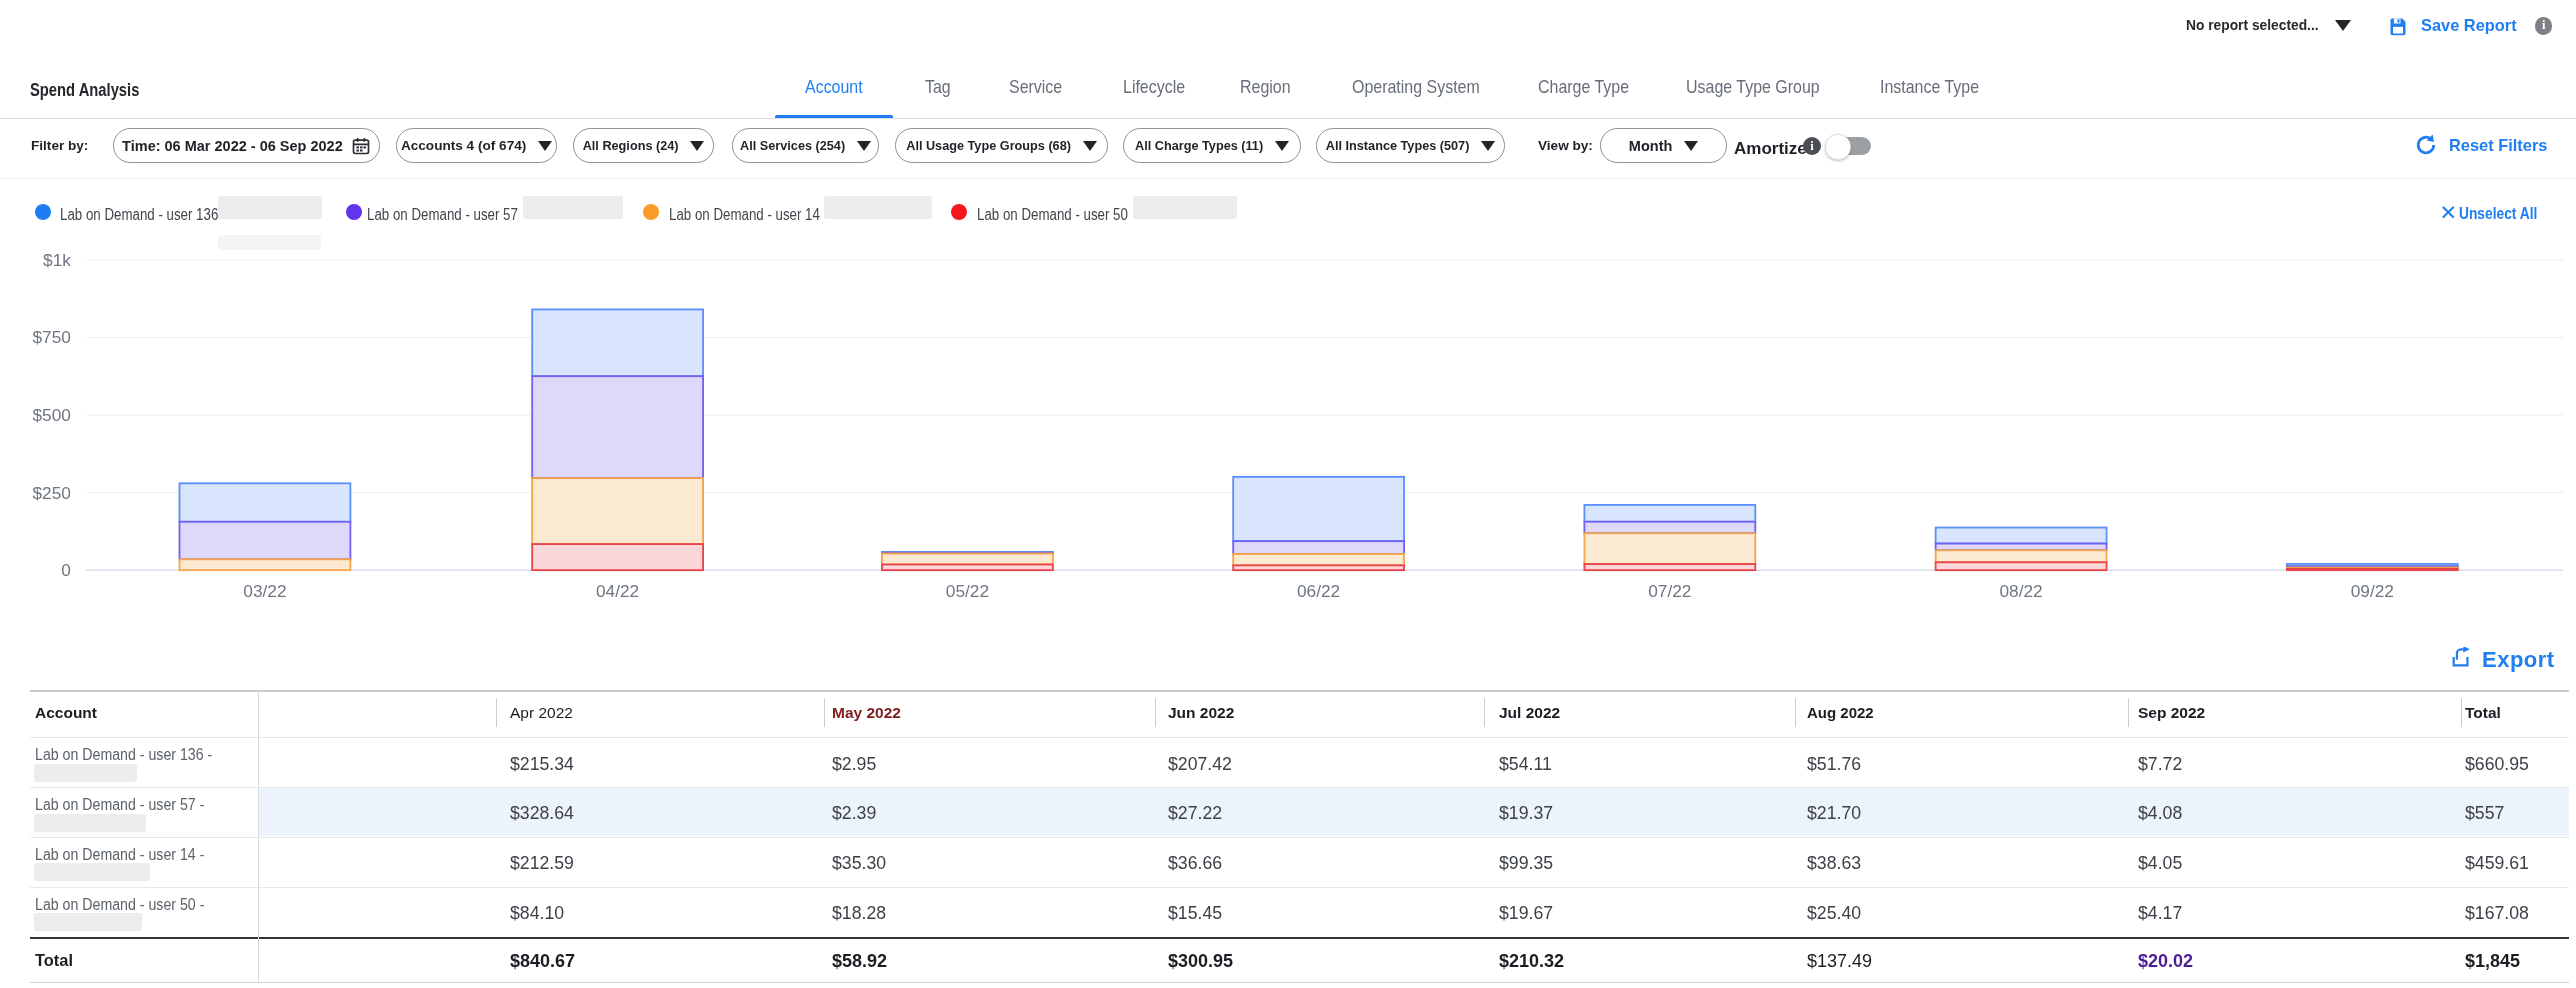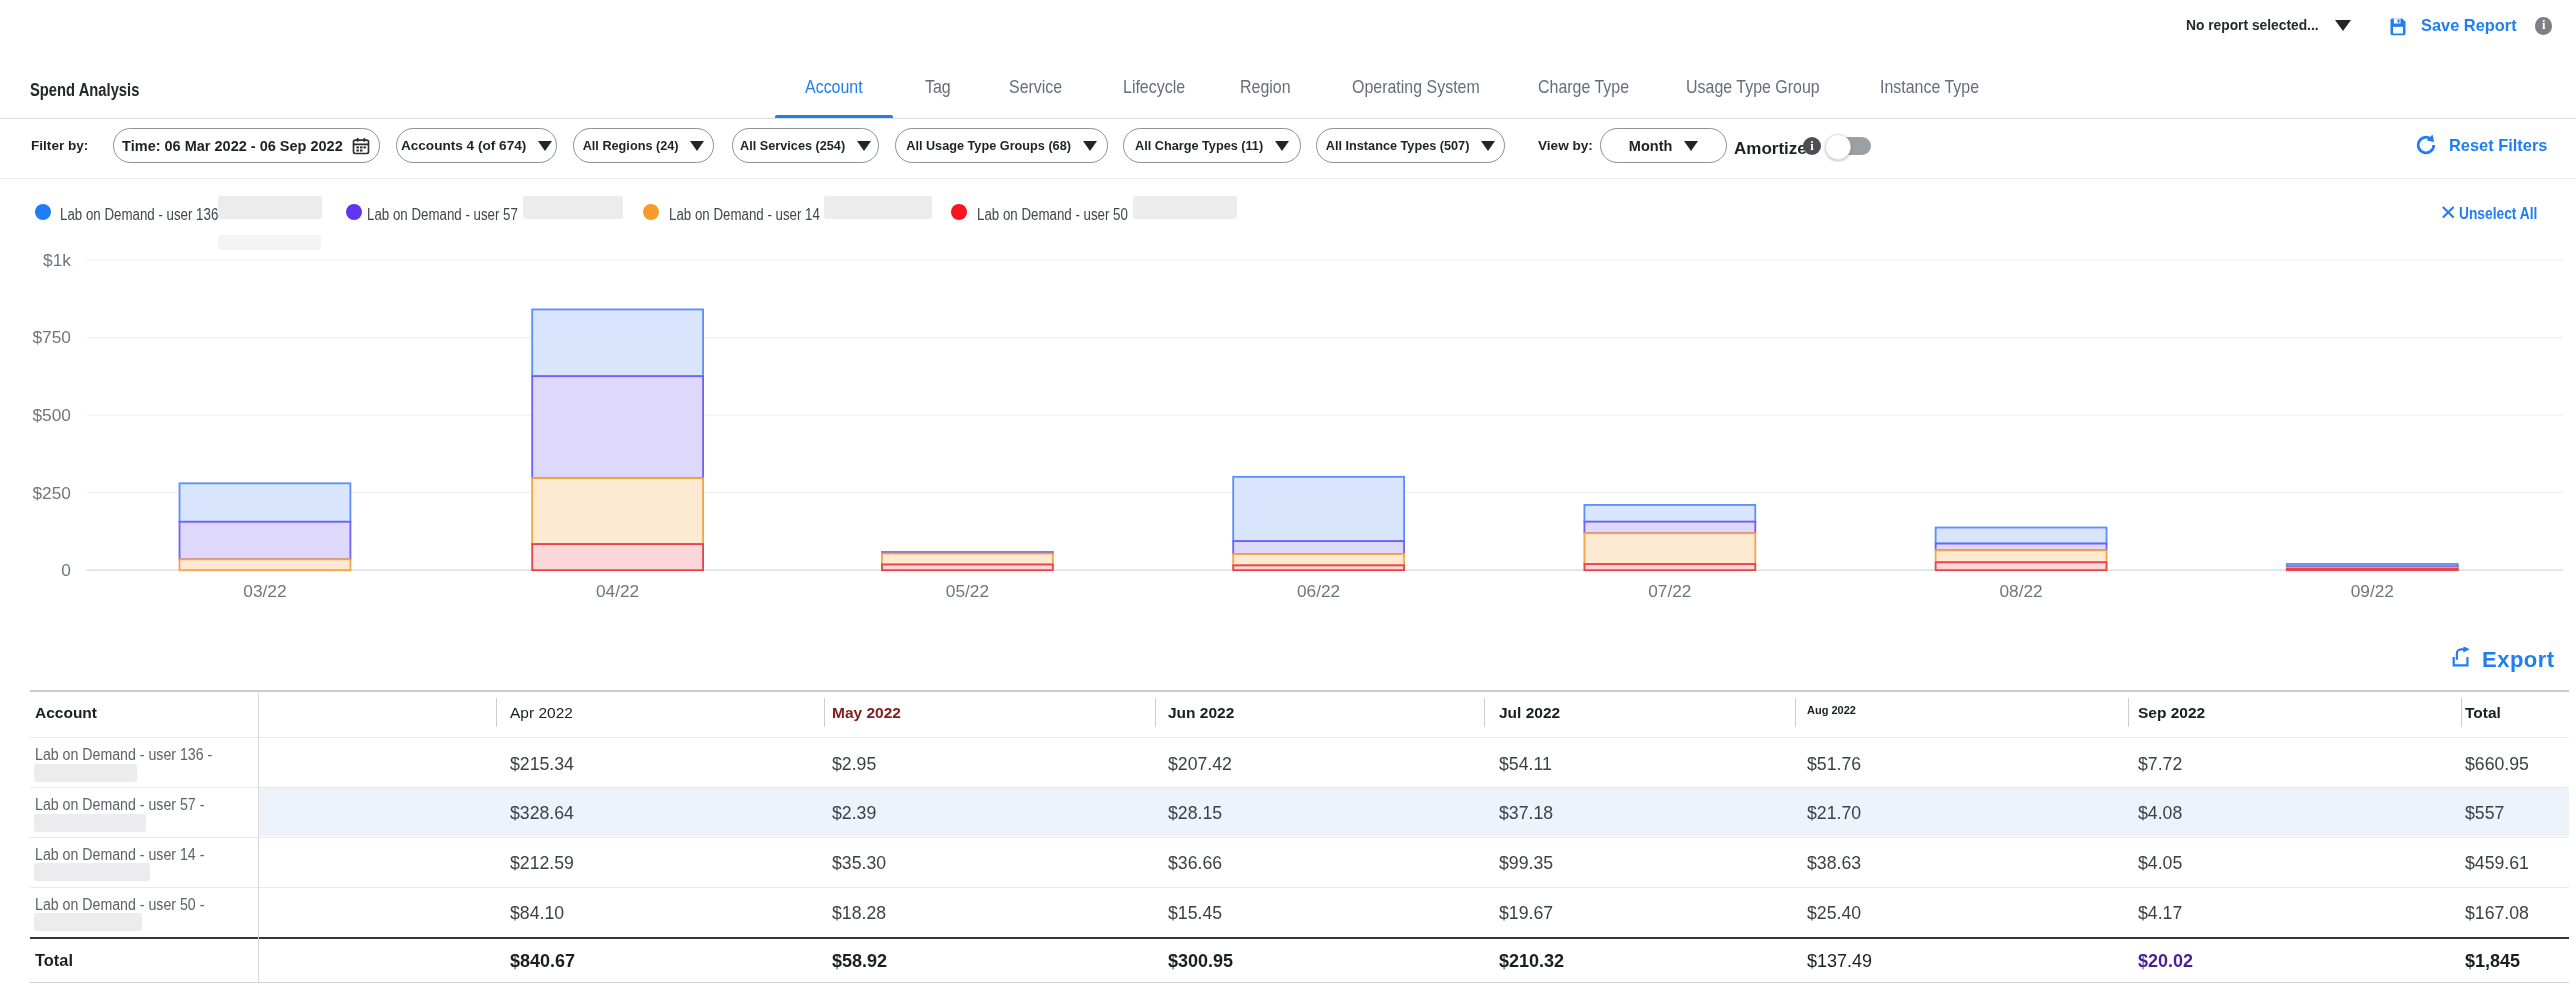--- a/index.html
+++ b/index.html
@@ -162,21 +162,21 @@
 <div class="abs" style="left:30px;top:837px;width:2539px;height:0.9px;background:#e7e9eb"></div>
 <div class="abs" style="left:30px;top:887px;width:2539px;height:0.9px;background:#e7e9eb"></div>
 <div class="abs" style="left:30px;top:937px;width:2539px;height:1.8px;background:#33363b"></div>
 <div class="abs" style="left:30px;top:982px;width:2539px;height:0.9px;background:#cfd1d4"></div>
 <div class="abs" style="left:258px;top:690px;width:0.9px;height:293px;background:#d8dadd"></div>
 <div class="abs" style="left:35px;top:704px;font-size:15.5px;font-weight:bold;color:#1b1e23;white-space:nowrap">Account</div>
 <div class="abs" style="left:510px;top:704px;font-size:15.5px;font-weight:normal;color:#1b1e23;white-space:nowrap">Apr 2022</div>
 <div class="abs" style="left:832px;top:704px;font-size:15.5px;font-weight:bold;color:#7f1d1d;white-space:nowrap">May 2022</div>
 <div class="abs" style="left:1168px;top:704px;font-size:15.5px;font-weight:bold;color:#1b1e23;white-space:nowrap">Jun 2022</div>
 <div class="abs" style="left:1499px;top:704px;font-size:15.5px;font-weight:bold;color:#1b1e23;white-space:nowrap">Jul 2022</div>
-<div class="abs" style="left:1807px;top:704px;font-size:11px;font-weight:bold;color:#1b1e23;white-space:nowrap">Aug 2022</div>
+<div class="abs" style="left:1807px;top:704px;font-size:15px;font-weight:bold;color:#1b1e23;white-space:nowrap">Aug 2022</div>
 <div class="abs" style="left:2138px;top:704px;font-size:15.5px;font-weight:bold;color:#1b1e23;white-space:nowrap">Sep 2022</div>
 <div class="abs" style="left:2465px;top:704px;font-size:15.5px;font-weight:bold;color:#1b1e23;white-space:nowrap">Total</div>
 <div class="abs" style="left:496px;top:698px;width:0.9px;height:29px;background:#cbcdd1"></div>
 <div class="abs" style="left:824px;top:698px;width:0.9px;height:29px;background:#cbcdd1"></div>
 <div class="abs" style="left:1155px;top:698px;width:0.9px;height:29px;background:#cbcdd1"></div>
 <div class="abs" style="left:1484px;top:698px;width:0.9px;height:29px;background:#cbcdd1"></div>
 <div class="abs" style="left:1795px;top:698px;width:0.9px;height:29px;background:#cbcdd1"></div>
 <div class="abs" style="left:2128px;top:698px;width:0.9px;height:29px;background:#cbcdd1"></div>
 <div class="abs" style="left:2461px;top:698px;width:0.9px;height:29px;background:#cbcdd1"></div>
 <div class="abs" style="left:35px;top:744px;font-size:17.3px;font-weight:normal;color:#5b6269;white-space:nowrap;transform:scaleX(0.82);transform-origin:left top">Lab on Demand - user 136 -</div>
@@ -185,22 +185,22 @@
 <div class="abs" style="left:832px;top:754px;font-size:17.7px;font-weight:normal;color:#3c4147;white-space:nowrap">$2.95</div>
 <div class="abs" style="left:1168px;top:754px;font-size:17.7px;font-weight:normal;color:#3c4147;white-space:nowrap">$207.42</div>
 <div class="abs" style="left:1499px;top:754px;font-size:17.7px;font-weight:normal;color:#3c4147;white-space:nowrap">$54.11</div>
 <div class="abs" style="left:1807px;top:754px;font-size:17.7px;font-weight:normal;color:#3c4147;white-space:nowrap">$51.76</div>
 <div class="abs" style="left:2138px;top:754px;font-size:17.7px;font-weight:normal;color:#3c4147;white-space:nowrap">$7.72</div>
 <div class="abs" style="left:2465px;top:754px;font-size:17.7px;font-weight:normal;color:#3c4147;white-space:nowrap">$660.95</div>
 <div class="abs" style="left:35px;top:794px;font-size:17.3px;font-weight:normal;color:#5b6269;white-space:nowrap;transform:scaleX(0.82);transform-origin:left top">Lab on Demand - user 57 -</div>
 <div class="abs blur" style="left:34px;top:814px;width:112px;height:18px"></div>
 <div class="abs" style="left:510px;top:803px;font-size:17.7px;font-weight:normal;color:#3c4147;white-space:nowrap">$328.64</div>
 <div class="abs" style="left:832px;top:803px;font-size:17.7px;font-weight:normal;color:#3c4147;white-space:nowrap">$2.39</div>
-<div class="abs" style="left:1168px;top:803px;font-size:17.7px;font-weight:normal;color:#3c4147;white-space:nowrap">$28.15</div>
-<div class="abs" style="left:1499px;top:803px;font-size:17.7px;font-weight:normal;color:#3c4147;white-space:nowrap">$37.18</div>
+<div class="abs" style="left:1168px;top:803px;font-size:17.7px;font-weight:normal;color:#3c4147;white-space:nowrap">$27.22</div>
+<div class="abs" style="left:1499px;top:803px;font-size:17.7px;font-weight:normal;color:#3c4147;white-space:nowrap">$19.37</div>
 <div class="abs" style="left:1807px;top:803px;font-size:17.7px;font-weight:normal;color:#3c4147;white-space:nowrap">$21.70</div>
 <div class="abs" style="left:2138px;top:803px;font-size:17.7px;font-weight:normal;color:#3c4147;white-space:nowrap">$4.08</div>
 <div class="abs" style="left:2465px;top:803px;font-size:17.7px;font-weight:normal;color:#3c4147;white-space:nowrap">$557</div>
 <div class="abs" style="left:35px;top:844px;font-size:17.3px;font-weight:normal;color:#5b6269;white-space:nowrap;transform:scaleX(0.82);transform-origin:left top">Lab on Demand - user 14 -</div>
 <div class="abs blur" style="left:34px;top:863px;width:116px;height:18px"></div>
 <div class="abs" style="left:510px;top:853px;font-size:17.7px;font-weight:normal;color:#3c4147;white-space:nowrap">$212.59</div>
 <div class="abs" style="left:832px;top:853px;font-size:17.7px;font-weight:normal;color:#3c4147;white-space:nowrap">$35.30</div>
 <div class="abs" style="left:1168px;top:853px;font-size:17.7px;font-weight:normal;color:#3c4147;white-space:nowrap">$36.66</div>
 <div class="abs" style="left:1499px;top:853px;font-size:17.7px;font-weight:normal;color:#3c4147;white-space:nowrap">$99.35</div>
 <div class="abs" style="left:1807px;top:853px;font-size:17.7px;font-weight:normal;color:#3c4147;white-space:nowrap">$38.63</div>

